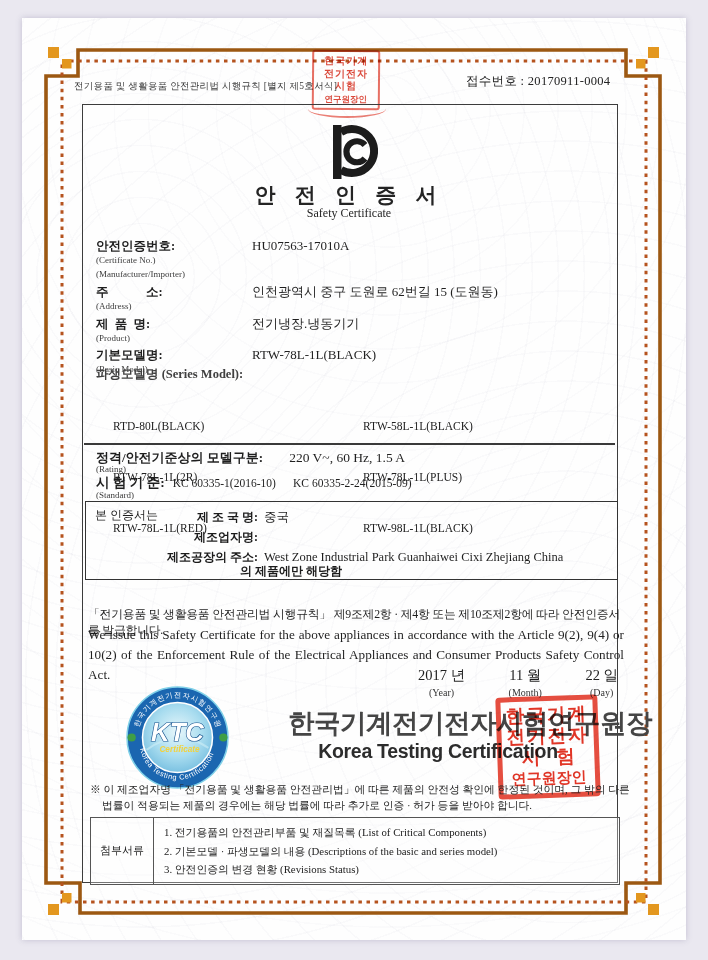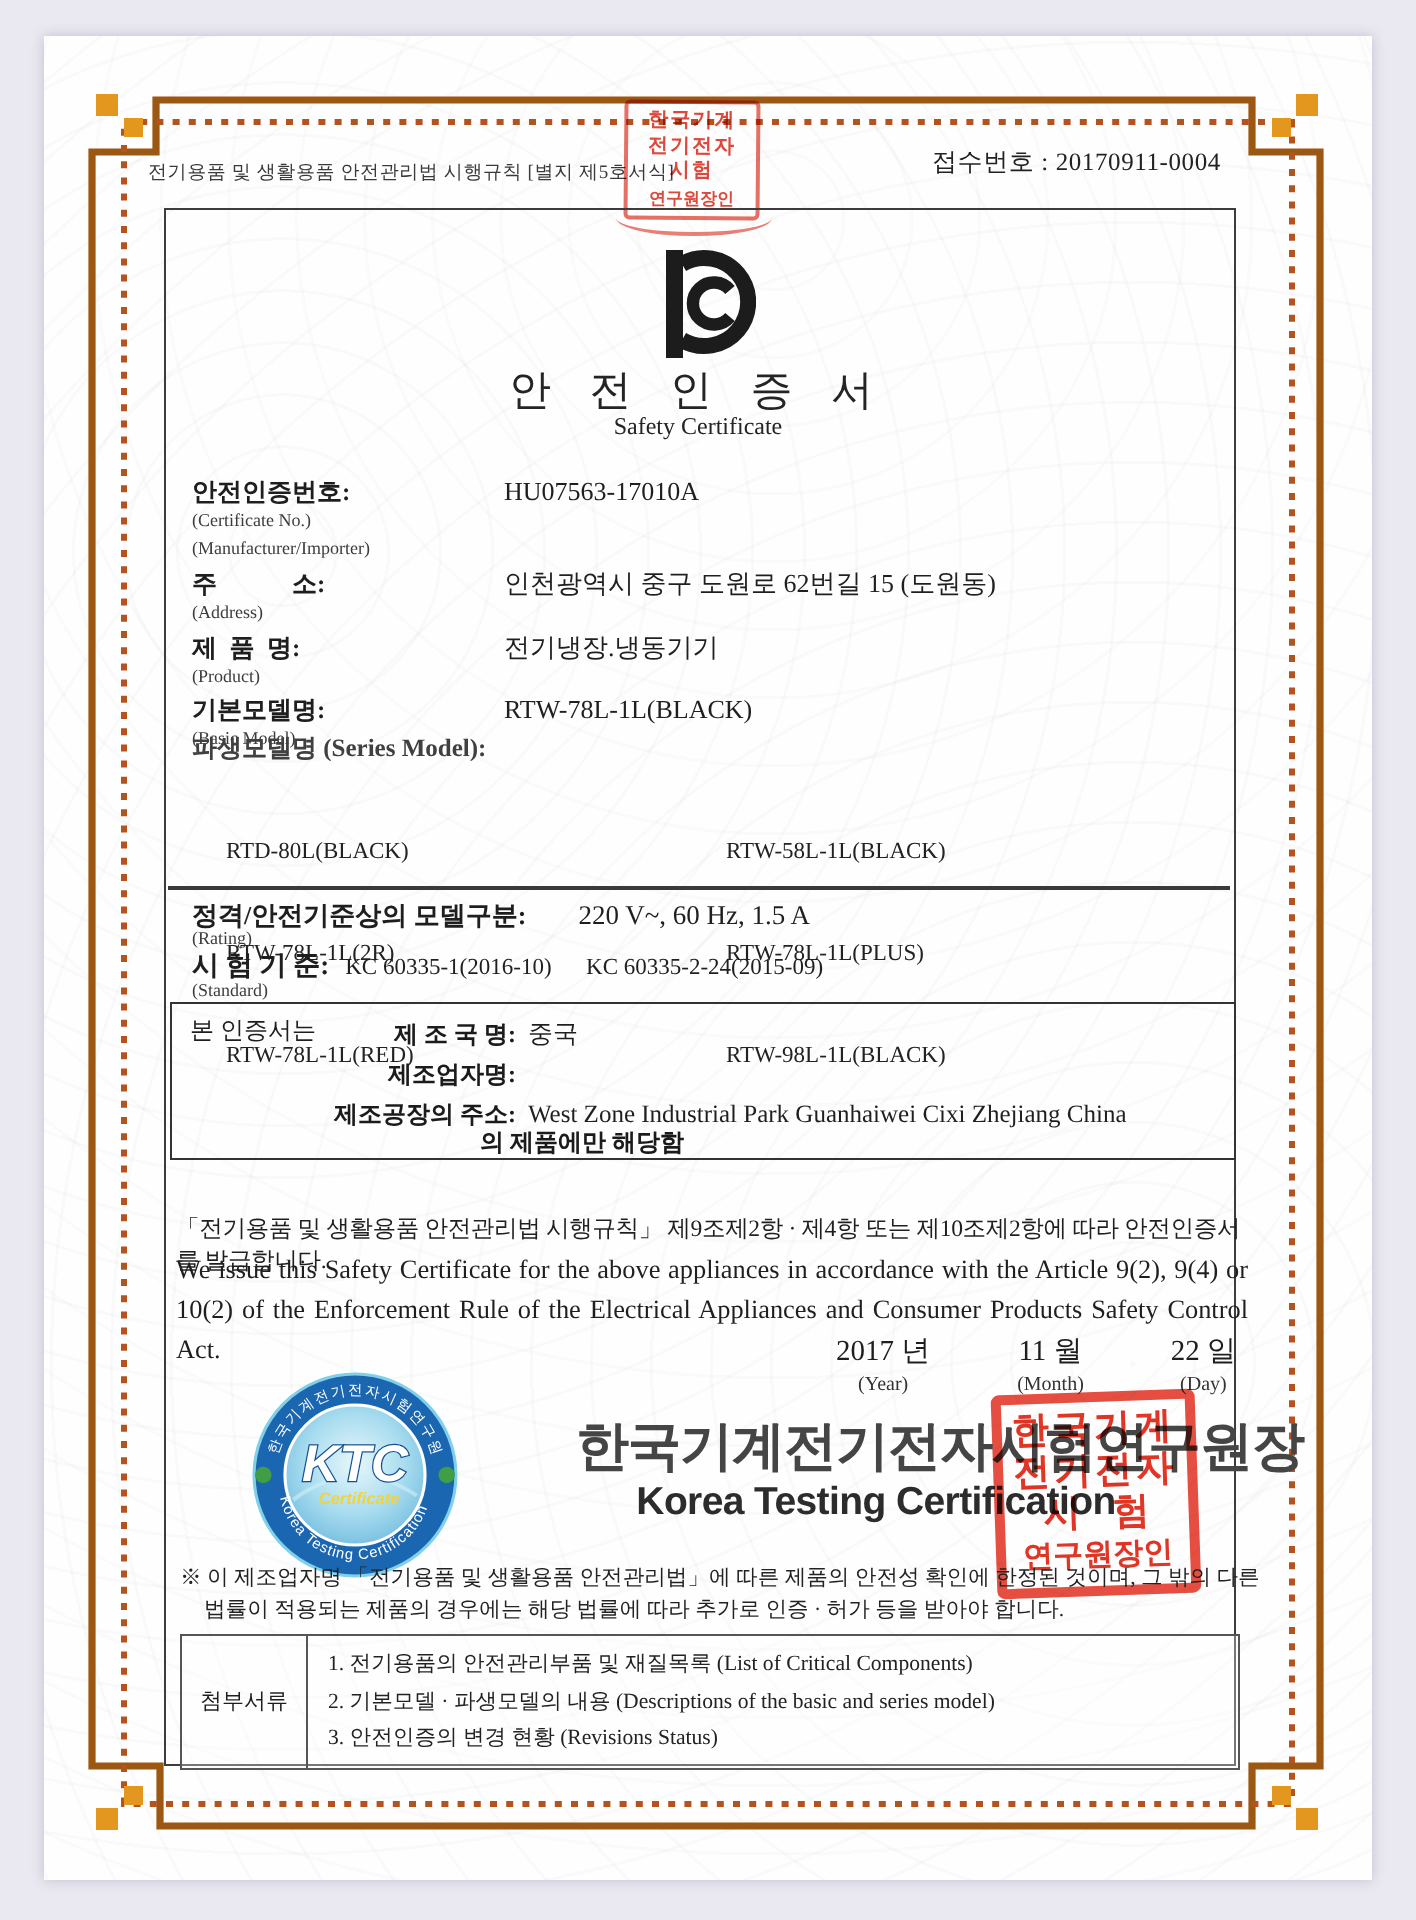--- a/index.html
+++ b/index.html
@@ -16,21 +16,21 @@
   .form-ref{left:74px;top:80px;font-size:9.5px;color:#3a3a3a;letter-spacing:.3px;}
   .receipt{left:466px;top:73px;font-size:12.5px;color:#222;letter-spacing:.3px;}
   .top-stamp{left:312px;top:50px;width:64px;height:56px;border:2.5px solid rgba(224,60,44,.8);
     border-radius:3px;display:flex;flex-direction:column;align-items:center;justify-content:center;
     color:#d93a2b;font-weight:bold;mix-blend-mode:multiply;opacity:.92;transform:rotate(.5deg);}
   .top-stamp div{line-height:12.5px;font-size:10px;letter-spacing:1px;white-space:nowrap;}
   .top-stamp .r4{font-size:8.5px;letter-spacing:0;}
   .stamp-curve{left:308px;top:100px;width:78px;height:16px;border-bottom:2px solid rgba(224,60,44,.65);
     border-radius:50%;mix-blend-mode:multiply;}
   .cert-box{left:82px;top:104px;width:534px;height:777px;border:1.5px solid #3c3c3c;background:transparent;}
-  .title-ko{left:82px;top:181px;width:534px;text-align:center;font-size:21px;font-weight:400;
+  .title-ko{left:82px;top:181px;width:534px;text-align:center;font-size:21px;font-weight:700;
     letter-spacing:7px;color:#242424;}
   .title-en{left:82px;top:206px;width:534px;text-align:center;font-size:12px;color:#242424;}
   .fields{left:96px;top:238px;width:510px;}
   .frow{display:flex;align-items:baseline;}
   .flabel{flex:0 0 156px;font-weight:bold;font-size:12.5px;white-space:pre;color:#1e1e1e;}
   .fvalue{font-size:13px;white-space:pre;color:#1f1f1f;}
   .fsub{font-size:9px;color:#3c3c3c;line-height:11px;margin:0 0 3px 0;}
   .series-head{left:96px;top:366px;font-weight:bold;font-size:12.5px;color:#404040;}
   .series-col{top:384px;font-size:11.5px;line-height:17px;color:#222;white-space:pre;}
   .series-left{left:113px;}

